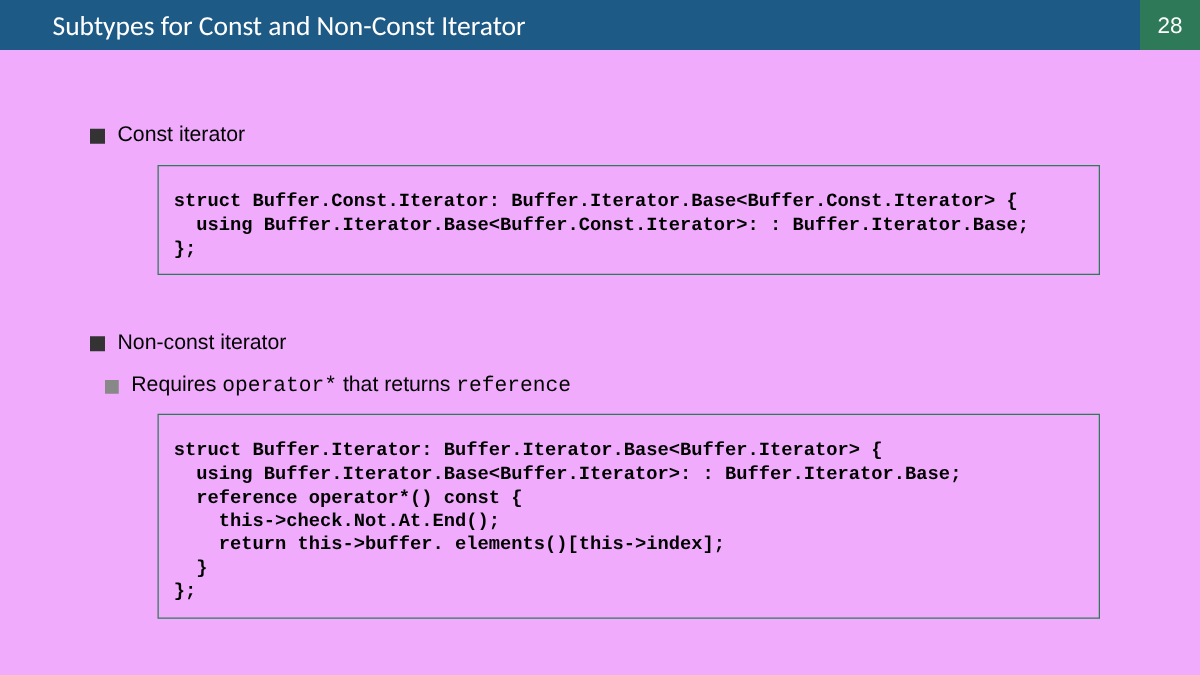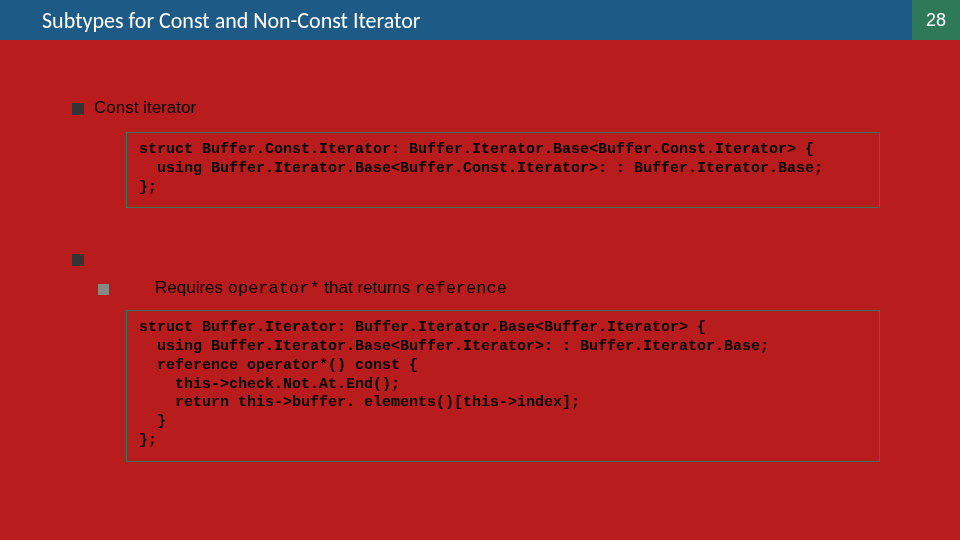--- a/index.html
+++ b/index.html
@@ -1,26 +1,26 @@
 <!DOCTYPE html>
 <html><head>
 <meta charset="utf-8">
 <style>
   * { box-sizing: border-box; margin: 0; padding: 0; }
   html, body { width: 960px; height: 540px; background: #fff; font-family: Arial, Helvetica, sans-serif; overflow: hidden; }
-  .slide { width: 960px; height: 540px; position: relative; background: #b91c1c; }
+  .slide { width: 960px; height: 540px; position: relative; background: #f0abfc; }
   .titlebar { width: 100%; height: 40px; display: flex; align-items: stretch; }
   .titlebar-left { flex: 1; background: #1e5a86; color: #fff; display: flex; align-items: center; padding-left: 42px; font-size: 22px; font-family: "Segoe UI", "Calibri", Arial, sans-serif; font-weight: 400; }
   .titlebar-right { width: 48px; background: #2e7a58; color: #fff; display: flex; align-items: center; justify-content: center; font-size: 18px; font-family: "Segoe UI", Arial, sans-serif; }
   .body { padding: 50px 60px 20px 72px; }
   .bullet1 { display: flex; align-items: baseline; margin-bottom: 14px; margin-top: 8px; }
   .sq1 { width: 12px; height: 12px; background: #333; margin-right: 10px; flex: none; position: relative; top: 2px; }
   .bullet1-text { font-size: 17px; font-weight: 400; font-family: Arial, Helvetica, sans-serif; color: #000; }
-  .codebox { border: 1px solid #2e7a58; margin-left: 54px; margin-right: 20px; padding: 8px 12px 10px 12px; margin-bottom: 40px; font-family: "Consolas", "Courier New", monospace; font-size: 15px; line-height: 1.25; white-space: pre; font-weight: 700; color: #000; }
-  .bullet2 { display: flex; align-items: baseline; margin-left: 26px; margin-bottom: 12px; gap: 36px; }
+  .codebox { border: 1px solid #2e7a58; margin-left: 54px; margin-right: 20px; padding: 20px 12px 10px 12px; margin-bottom: 40px; font-family: "Consolas", "Courier New", monospace; font-size: 15px; line-height: 1.25; white-space: pre; font-weight: 700; color: #000; }
+  .bullet2 { display: flex; align-items: baseline; margin-left: 12px; margin-bottom: 12px; }
   .sq2 { width: 11px; height: 11px; background: #888; margin-right: 10px; flex: none; position: relative; top: 2px; }
   .bullet2-text { font-size: 17px; font-family: Arial, Helvetica, sans-serif; color: #000; }
   .mono { font-family: "Consolas", "Courier New", monospace; }
   .gap-top { margin-top: 44px; }
 </style>
 </head>
 <body>
 <div class="slide">
 
   <div class="titlebar">
@@ -34,20 +34,21 @@
       <span class="sq1"></span>
       <span class="bullet1-text">Const iterator</span>
     </div>
 
     <div class="codebox">struct Buffer.Const.Iterator: Buffer.Iterator.Base&lt;Buffer.Const.Iterator&gt; {
   using Buffer.Iterator.Base&lt;Buffer.Const.Iterator&gt;: : Buffer.Iterator.Base;
 };</div>
 
     <div class="bullet1 gap-top">
       <span class="sq1"></span>
+      <span class="bullet1-text">Non-const iterator</span>
     </div>
 
     <div class="bullet2">
       <span class="sq2"></span>
       <span class="bullet2-text">
         <span>Requires </span><span class="mono">operator*</span><span> that returns </span><span class="mono">reference</span>
       </span>
     </div>
 
     <div class="codebox">struct Buffer.Iterator: Buffer.Iterator.Base&lt;Buffer.Iterator&gt; {

